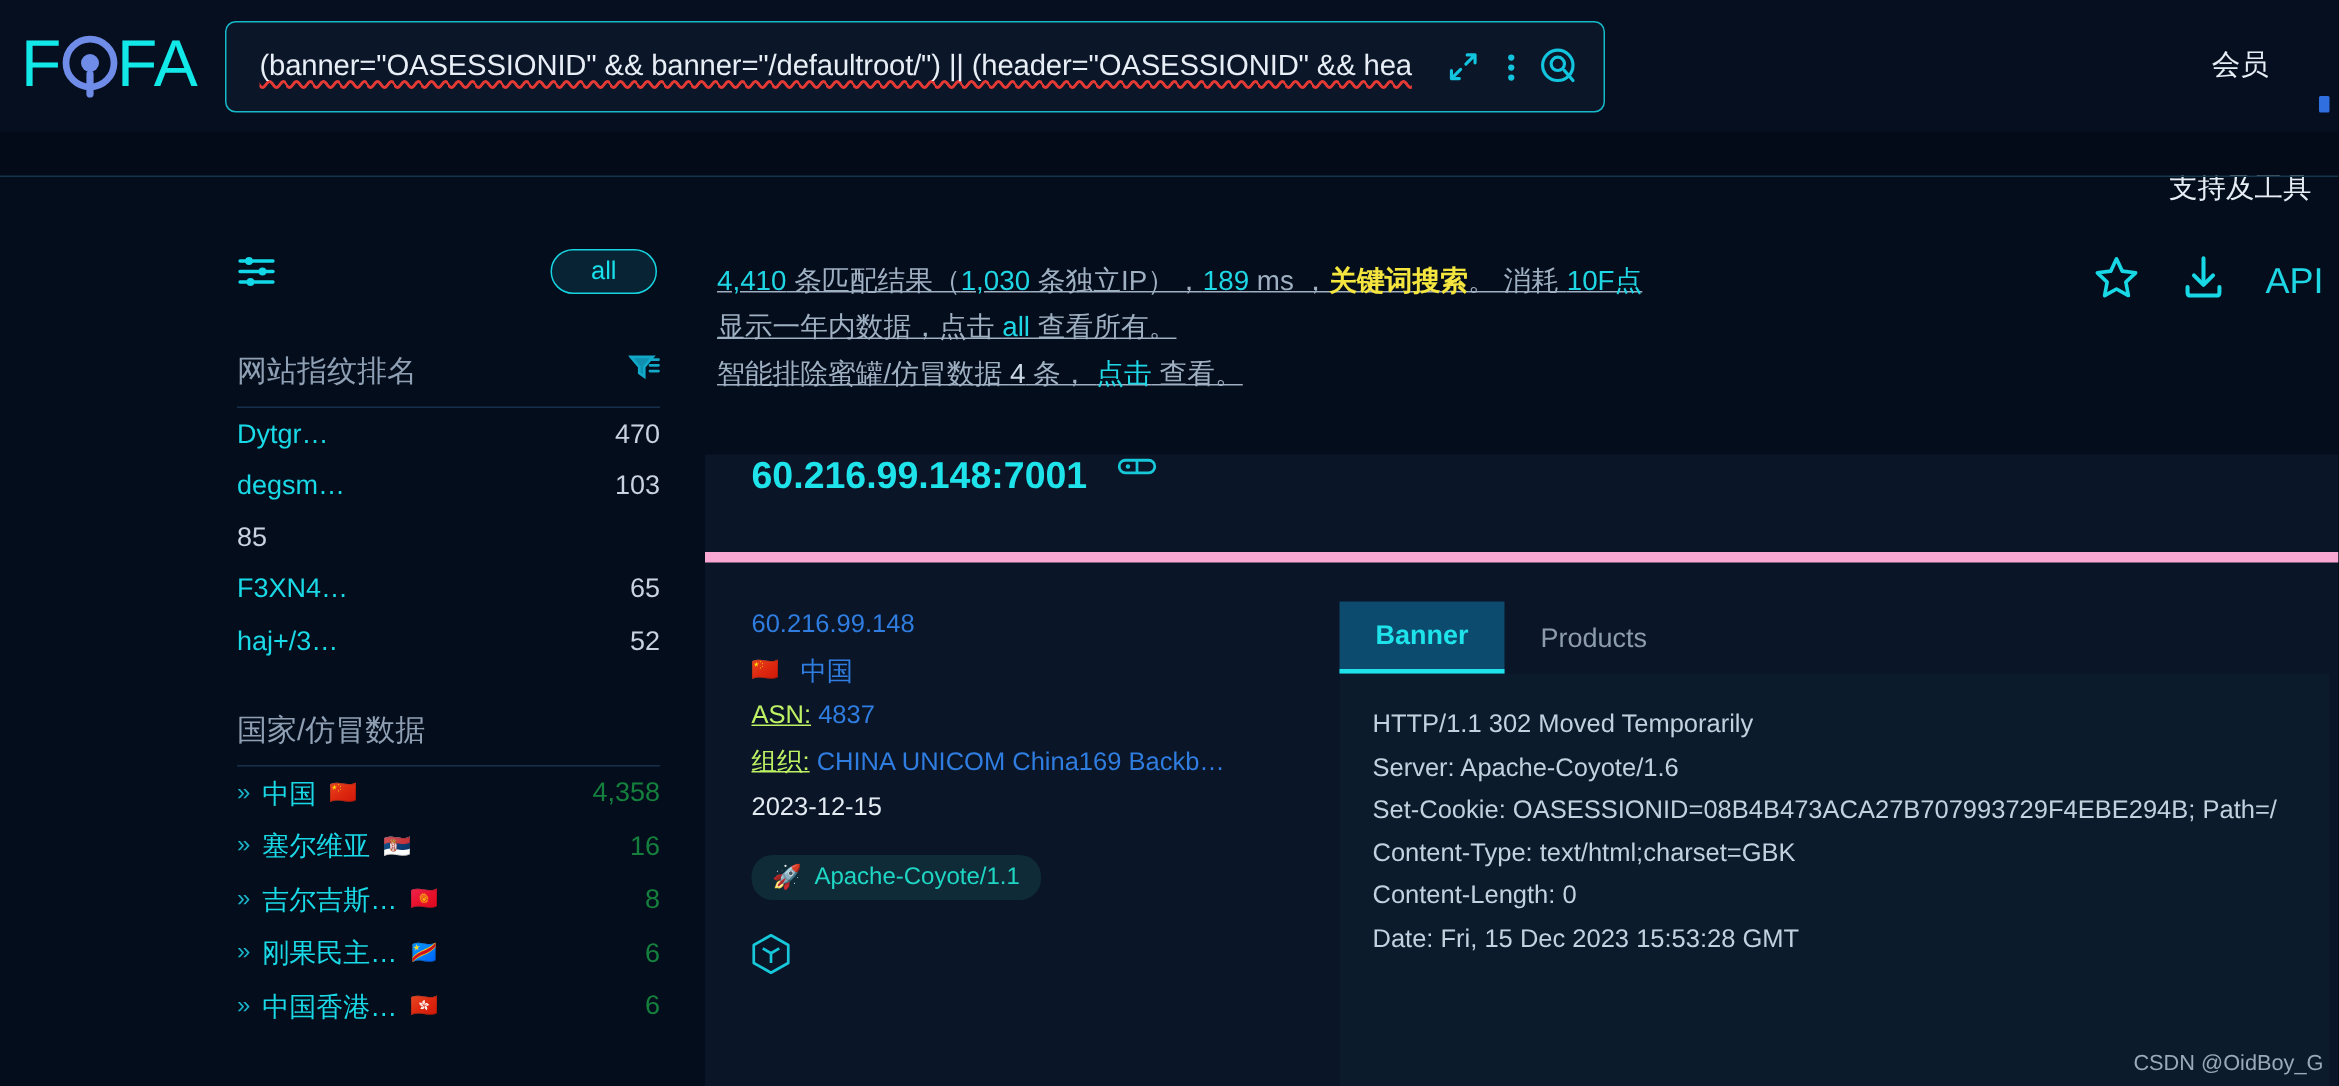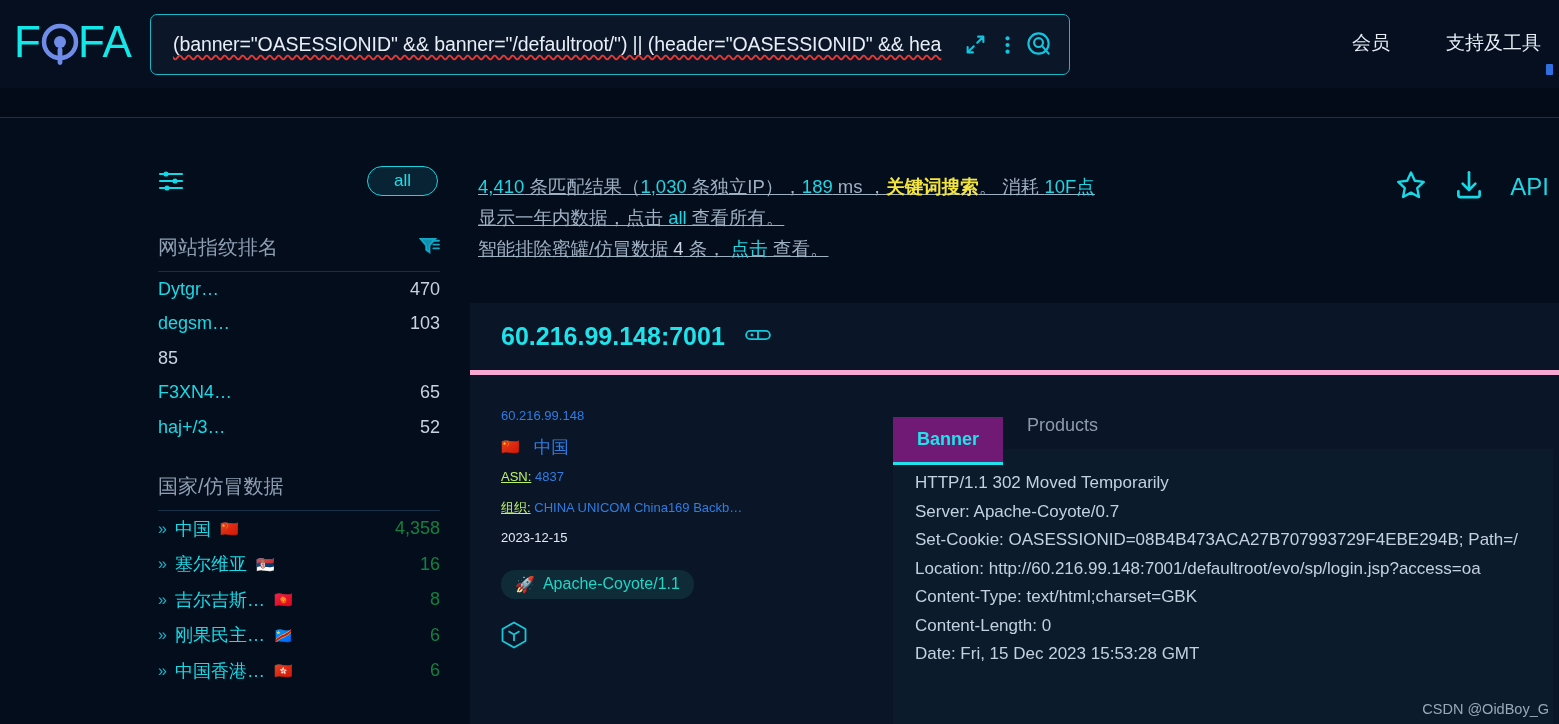--- a/index.html
+++ b/index.html
@@ -54,21 +54,21 @@
     text-underline-offset: 3px;
   }
   .search-icons {
     display: flex; align-items: center; gap: 0px; padding-right: 14px;
   }
   .sicon { width: 32px; height: 34px; display: flex; align-items: center; justify-content: center; cursor: pointer; }
 
   
   .nav {
     position: absolute; right: 18px; top: 30px;
-    display: flex; align-items: center; gap: 56px;
+    display: flex; align-items: center; gap: 56px; flex-direction: column;
   }
   .nav-item { color: #e6edf5; font-size: 19px; cursor: pointer; white-space: nowrap; }
   .nav-edge {
     position: absolute; right: -12px; top: 34px;
     width: 7px; height: 11px; background: #2f6fe0; border-radius: 1px;
   }
 
   
   .sidebar {
     position: absolute; left: 0; top: 118px; width: 455px; height: 606px;
@@ -119,50 +119,50 @@
     display: flex; align-items: center; gap: 24px;
   }
   .api-text { color: #1fd6e4; font-size: 24px; cursor: pointer; }
 
   
   .card {
     position: absolute; left: 0; top: 185px; width: 1089px; height: 421px;
     background: #0a1527;
   }
   .card-head {
-    height: 72px; display: flex; align-items: center; padding-left: 31px;
-    border-bottom: 5px solid #f9a8d4;
+    height: 72px; display: flex; align-items: flex-start; padding-left: 31px;
+    border-bottom: 7px solid #f9a8d4;
   }
   .ip-port { color: #1fe3ea; font-size: 25px; font-weight: bold; }
   .link-icon { margin-left: 20px; cursor: pointer; }
 
   .card-body { display: flex; padding: 26px 0 0 31px; }
   .detail-col { width: 365px; }
-  .d-line { font-size: 13px; line-height: 30.5px; color: #e3eaf2; white-space: nowrap; }
+  .d-line { font-size: 17px; line-height: 30.5px; color: #e3eaf2; white-space: nowrap; }
   .d-link { color: #2f7de0; cursor: pointer; }
   .d-key { color: #bef264; text-decoration: underline; }
   .d-flagline { display: flex; align-items: center; line-height: 30.5px; }
   .d-flag { font-size: 15px; }
   .d-country { color: #2f7de0; margin-left: 14px; font-size: 17.5px; cursor: pointer; }
   .tag {
     display: inline-flex; align-items: center; gap: 8px;
     background: #0f2b38; border-radius: 14px;
     padding: 5px 14px; margin-top: 16px;
     color: #1fd6c4; font-size: 16px; cursor: pointer;
   }
   .cube { margin-top: 22px; }
 
   
   .banner-panel { width: 660px; margin-left: 27px; }
   .tabs { display: flex; height: 48px; position: relative; }
   .tab {
     padding: 0 24px; height: 48px; display: flex; align-items: center;
     font-size: 18px; color: #8c9cae; cursor: pointer;
   }
-  .tab.active { color: #1fe3ea; font-weight: bold; background: #701a75; border-bottom: 3px solid #1fe3ea; margin-top: 16px; }
+  .tab.active { color: #1fe3ea; font-weight: bold; background: #0c4a6e; border-bottom: 3px solid #1fe3ea; }
   .banner-box {
     background: #0c1b2b; padding: 20px 22px 10px 22px; height: 283px;
     overflow: hidden;
   }
   .b-line { color: #c3d1df; font-size: 17px; line-height: 28.5px; white-space: nowrap; }
 
   
   .watermark {
     position: absolute; right: 10px; bottom: 7px;
     color: #9aa8b7; font-size: 14.5px;
@@ -390,23 +390,22 @@
         </div>
       </div>
 
       <div class="banner-panel">
         <div class="tabs">
           <div class="tab active">Banner</div>
           <div class="tab">Products</div>
         </div>
         <div class="banner-box">
           <div class="b-line">HTTP/1.1 302 Moved Temporarily</div>
-          <div class="b-line">Server: Apache-Coyote/0.7</div>
+          <div class="b-line">Server: Apache-Coyote/1.6</div>
           <div class="b-line">Set-Cookie: OASESSIONID=08B4B473ACA27B707993729F4EBE294B; Path=/</div>
-          <div class="b-line">Location: http://60.216.99.148:7001/defaultroot/evo/sp/login.jsp?access=oa</div>
           <div class="b-line">Content-Type: text/html;charset=GBK</div>
           <div class="b-line">Content-Length: 0</div>
           <div class="b-line">Date: Fri, 15 Dec 2023 15:53:28 GMT</div>
         </div>
       </div>
     </div>
   </div>
 </div>
 
 <div class="watermark">CSDN @OidBoy_G</div>

